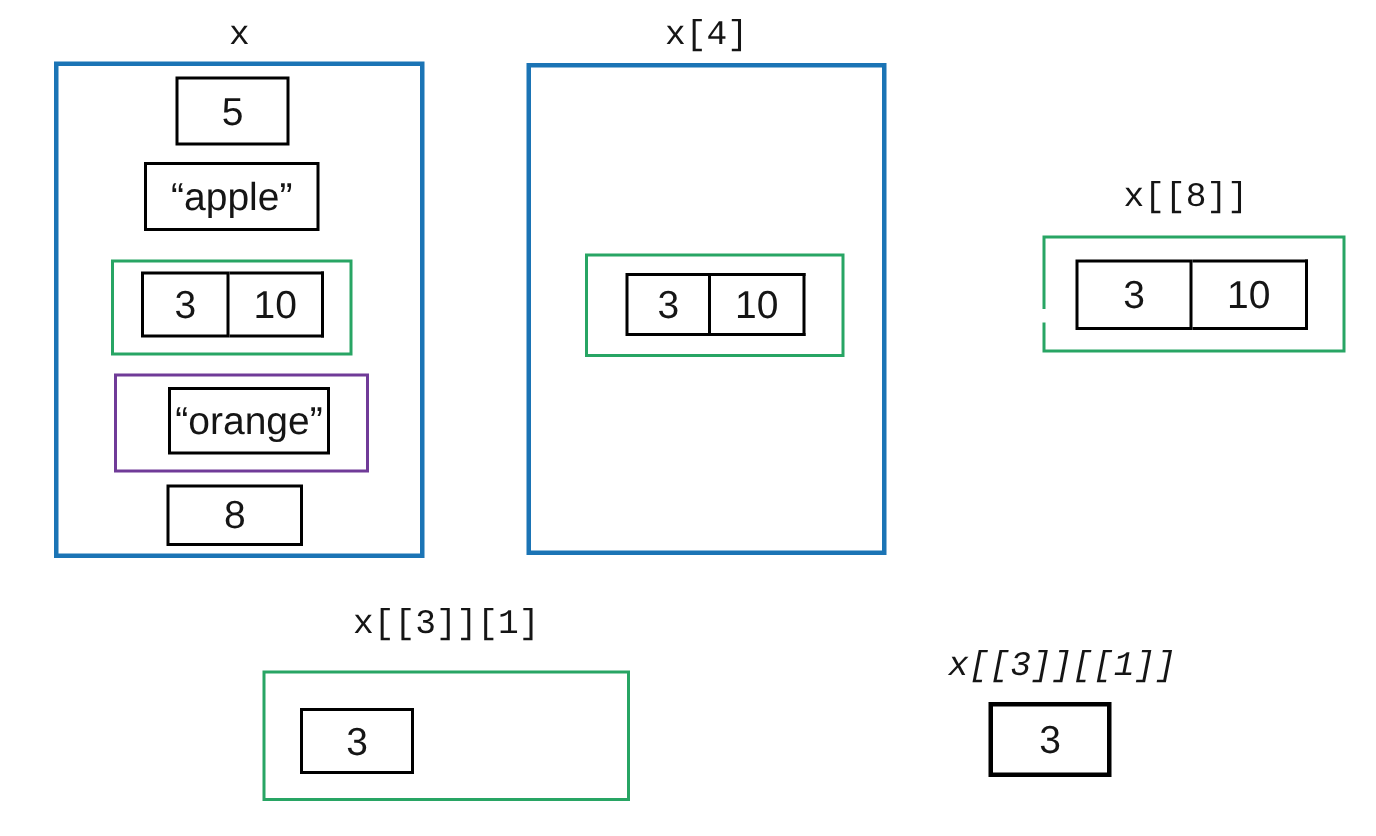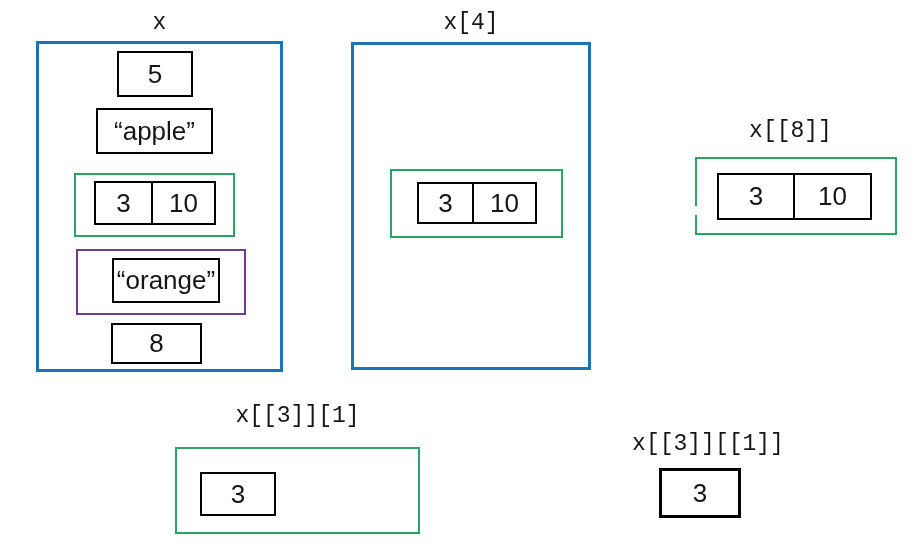--- a/index.html
+++ b/index.html
@@ -105,19 +105,19 @@
     <div class="cell second" style="width:77px;">10</div>
   </div>
 
   <div class="mono-label" style="left:175px; top:403px; width:245px;">x[[3]][1]</div>
 
   <div class="frame green-frame" style="left:175px; top:447px; width:245px; height:87px;"></div>
   <div class="vbox" style="left:200px; top:472px; width:76px; height:44px;">
     <span>3</span>
   </div>
 
-  <div class="mono-label" style="left:608px; top:431px; width:200px;">x[[3]][[1]]</div>
+  <div class="mono-label" style="left:608px; top:431px; width:200px;font-style:italic;">x[[3]][[1]]</div>
 
   <div class="vbox thick" style="left:659px; top:468px; width:82px; height:50px;">
     <span>3</span>
   </div>
 
 </div>
 
 </body></html>

